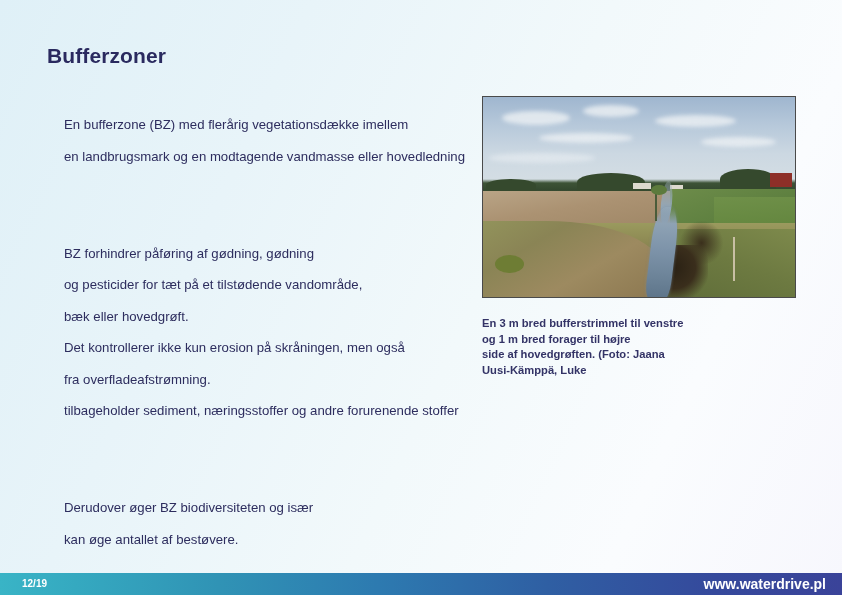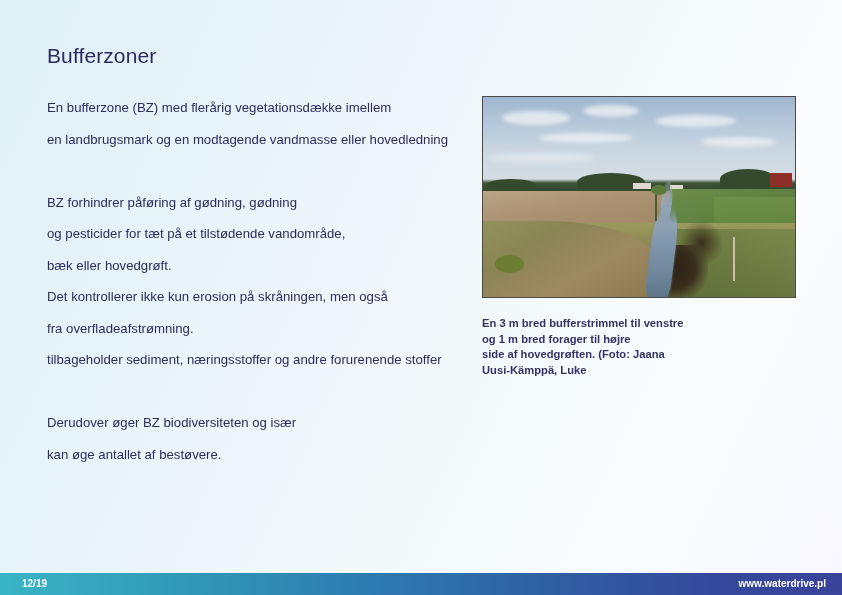--- a/index.html
+++ b/index.html
@@ -19,38 +19,38 @@
     background: linear-gradient(115deg, #dff0f7 0%, #e8f4f9 28%, #f2f9fb 55%, #fafcfe 78%, #f7f7fd 100%);
     overflow: hidden;
   }
 
   
   #slide-title {
     position: absolute;
     left: 47px;
     top: 44px;
     font-size: 21px;
-    font-weight: normal;
+    font-weight: bold;
     color: #2a2a5f;
     letter-spacing: 0.1px;
     white-space: nowrap;
   }
 
   
   #body-text {
     position: absolute;
     left: 47px;
     top: 92px;
     width: 425px;
     font-size: 13.2px;
     color: #2d2d5e;
     line-height: 31.5px;
   }
   #body-text .para {
-    margin: 0;
+    margin: 17px;
   }
   #body-text .line {
     display: block;
     white-space: nowrap;
   }
   #body-text .spacer {
     display: block;
     height: 31.5px;
   }
 
@@ -207,21 +207,21 @@
     font-size: 10px;
     font-weight: bold;
     color: #ffffff;
   }
   #footer-url {
     position: absolute;
     right: 16px;
     top: 0;
     height: 22px;
     line-height: 22px;
-    font-size: 10px;
+    font-size: 14px;
     font-weight: bold;
     color: #ffffff;
   }
 </style>
 </head>
 <body>
 
 <div id="slide">
 
   <div id="slide-title">Bufferzoner</div>

